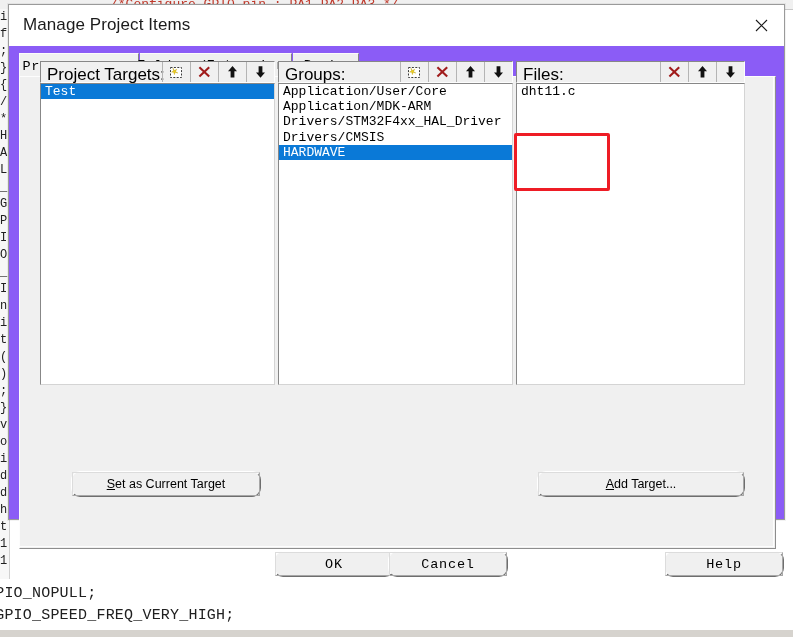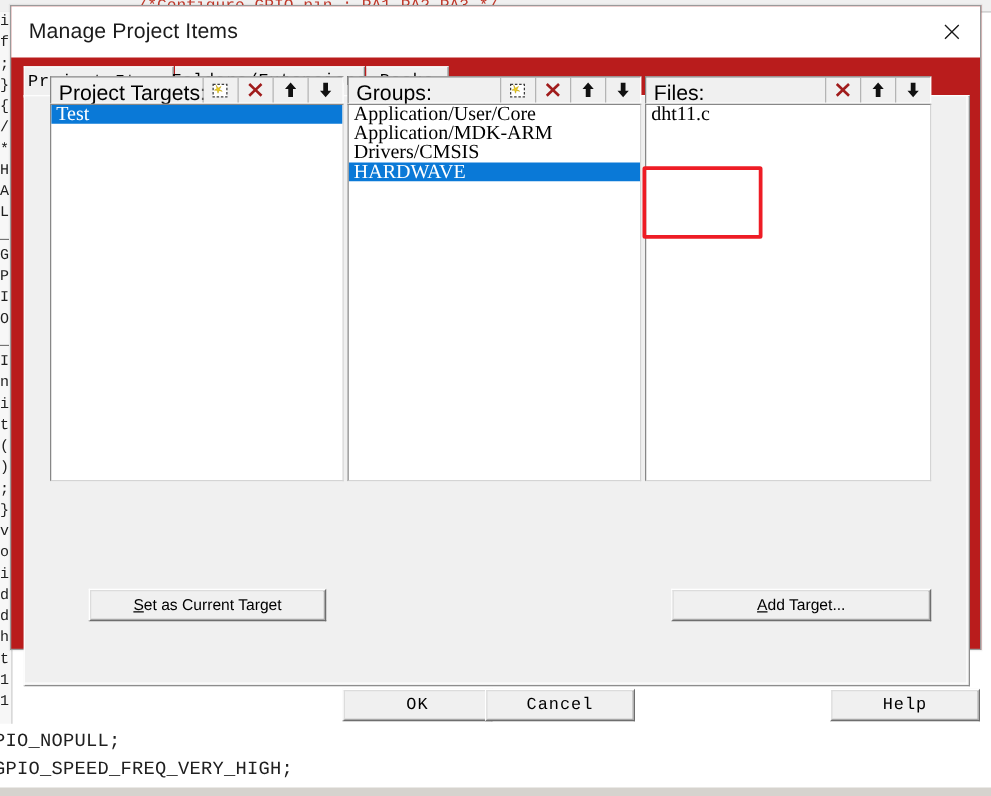--- a/index.html
+++ b/index.html
@@ -35,21 +35,21 @@
     font-family:"Liberation Mono", monospace;font-size:15px;color:#202020;
     letter-spacing:.2px;
   }
   #bg .bg-bottombar{
     position:absolute;left:0;bottom:0;width:793px;height:7px;background:#d6d3ce;
   }
 
   
   #dialog{
     position:absolute;left:8px;top:4px;width:777px;height:516px;
-    background:#b91c1c;
+    background:#8b5cf6;
     border:1px solid #9a9a9a;
     box-shadow:0 0 0 1px rgba(0,0,0,.05);
     box-sizing:border-box;
   }
   .titlebar{
     position:absolute;left:0;top:0;width:100%;height:41px;
     background:#ffffff;box-sizing:border-box;
   }
   .title-text{
     position:absolute;left:14px;top:10px;
@@ -123,33 +123,34 @@
   .tbtn svg{display:block;}
 
   .listbox{
     position:relative;height:302px;background:#ffffff;box-sizing:border-box;
     border-top:1px solid #878787;border-left:1px solid #878787;
     border-right:1px solid #d4d4d4;border-bottom:1px solid #d4d4d4;
     overflow:hidden;
   }
   .litem{
     height:15.2px;line-height:15.2px;padding-left:4px;
-    font-size:16px;color:#000;white-space:nowrap;
-    font-family:Liberation Serif, serif;
+    font-size:13px;color:#000;white-space:nowrap;
+    font-family:Liberation Mono, monospace;
   }
   .litem.sel{background:#0a79d7;color:#ffffff;}
 
   
   .btn{
     position:absolute;box-sizing:border-box;background:#f0f0f0;
     border-top:1px solid #ffffff;border-left:1px solid #ffffff;
     border-right:1px solid #6e6e6e;border-bottom:1px solid #6e6e6e;
     display:flex;align-items:center;justify-content:center;
     font-size:12.5px;color:#000;cursor:default;
     font-family:"Liberation Sans", sans-serif;
+    border-radius:9px;
   }
   .btn::before{
     content:"";position:absolute;left:0;top:0;right:0;bottom:0;
     border:1px solid #dcdcdc;border-right-color:#a7a7a7;border-bottom-color:#a7a7a7;
     pointer-events:none;
   }
   .btn u{text-decoration:underline;text-underline-offset:1px;}
   .btn.mono{font-family:"Liberation Mono", monospace;font-size:13.5px;letter-spacing:.8px;}
 
   #btn-setcur{left:62px;top:466px;width:190px;height:26px;}
@@ -283,20 +284,21 @@
         <div class="tbtn">
           <svg width="13" height="14" viewBox="0 0 13 14">
             <path d="M6.5 12.8 L11 7.6 L8.4 7.6 L8.4 1.2 L4.6 1.2 L4.6 7.6 L2 7.6 Z" fill="#111"></path>
           </svg>
         </div>
       </div>
     </div>
     <div class="listbox">
       <div class="litem">Application/User/Core</div>
       <div class="litem">Application/MDK-ARM</div>
+      <div class="litem">Drivers/STM32F4xx_HAL_Driver</div>
       <div class="litem">Drivers/CMSIS</div>
       <div class="litem sel">HARDWAVE</div>
     </div>
   </div>
 
   <div class="col" id="col-files">
     <div class="colhead">
       <div class="label">Files:</div>
       <div class="toolbtns">
         <div class="tbtn">

